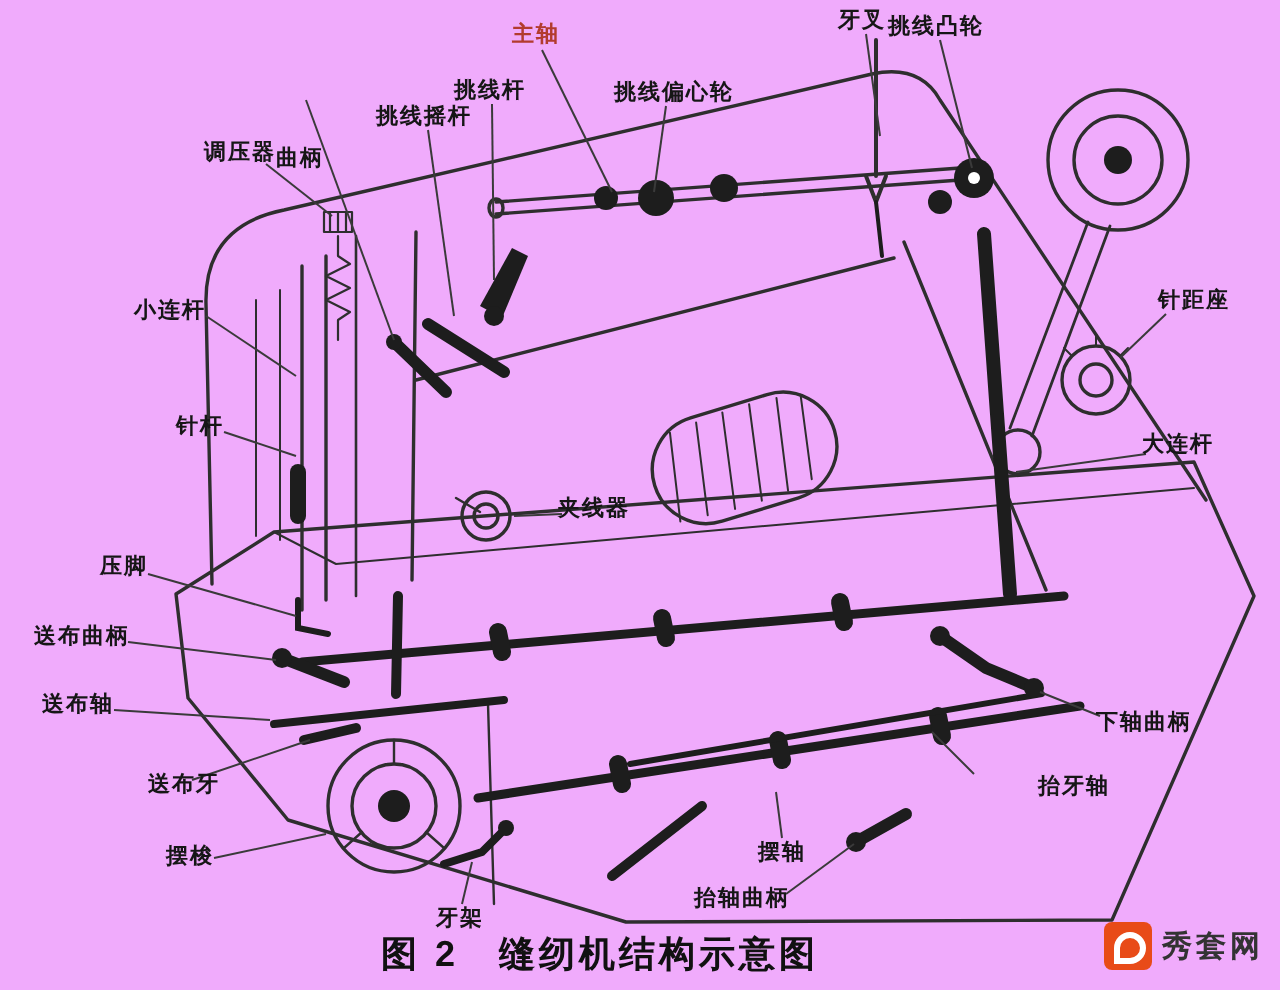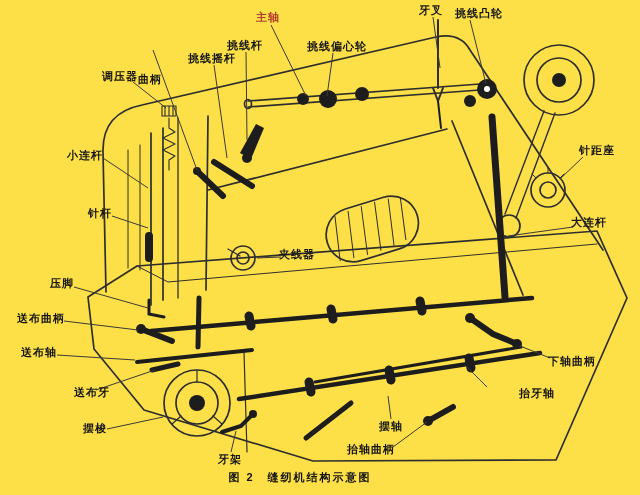--- a/index.html
+++ b/index.html
@@ -1,34 +1,34 @@
 <!DOCTYPE html>
 <html><head>
 <meta charset="utf-8">
 <style>
   html,body{margin:0;padding:0;background:#ffffff;}
   body{font-family:"Liberation Sans", sans-serif;}
-  #stage{position:relative;width:640px;height:495px;background:#fde047;overflow:hidden;}
+  #stage{position:relative;width:640px;height:495px;background:#f0abfc;overflow:hidden;}
   svg.art{position:absolute;left:0;top:0;}
   #leaders{position:absolute;left:0;top:0;pointer-events:none;}
   #labels-layer{position:absolute;left:0;top:0;width:640px;height:495px;pointer-events:none;}
   .part-label{
     position:absolute;
     transform:translate(-50%,-50%);
     font-size:11px;
     font-weight:600;
     color:#161616;
     white-space:nowrap;
     letter-spacing:1px;
   }
   .caption{
     position:absolute;
     left:300px;top:477px;
     transform:translate(-50%,-50%);
-    font-size:11px;
+    font-size:18px;
     font-weight:700;
     color:#111;
     letter-spacing:2px;
     white-space:nowrap;
   }
   .watermark{
     position:absolute;
     right:8px;bottom:10px;
     display:flex;align-items:center;gap:5px;
   }
@@ -155,21 +155,21 @@
       <line x1="487" y1="387" x2="466" y2="366" stroke="#3a3a3a" stroke-width="1"></line>
       <line x1="107" y1="429" x2="163" y2="417" stroke="#3a3a3a" stroke-width="1"></line>
       <line x1="391" y1="419" x2="388" y2="396" stroke="#3a3a3a" stroke-width="1"></line>
       <line x1="393" y1="447" x2="427" y2="422" stroke="#3a3a3a" stroke-width="1"></line>
       <line x1="231" y1="452" x2="236" y2="431" stroke="#3a3a3a" stroke-width="1"></line>
     </svg>
 
   <div id="labels-layer">
       <div class="part-label" style="left: 268px; top: 17px; color: rgb(178, 59, 46);">主轴</div>
       <div class="part-label" style="left: 431px; top: 10px;">牙叉</div>
-      <div class="part-label" style="left: 479px; top: 13px;">挑线凸轮</div>
+      <div class="part-label" style="left: 468px; top: 13px;">挑线凸轮</div>
       <div class="part-label" style="left: 150px; top: 43px; margin-top: 36px;">曲柄</div>
       <div class="part-label" style="left: 245px; top: 45px;">挑线杆</div>
       <div class="part-label" style="left: 337px; top: 46px;">挑线偏心轮</div>
       <div class="part-label" style="left: 212px; top: 58px;">挑线摇杆</div>
       <div class="part-label" style="left: 120px; top: 76px;">调压器</div>
       <div class="part-label" style="left: 85px; top: 155px;">小连杆</div>
       <div class="part-label" style="left: 597px; top: 150px;">针距座</div>
       <div class="part-label" style="left: 100px; top: 213px;">针杆</div>
       <div class="part-label" style="left: 589px; top: 222px;">大连杆</div>
       <div class="part-label" style="left: 297px; top: 254px;">夹线器</div>
@@ -180,14 +180,18 @@
       <div class="part-label" style="left: 92px; top: 392px;">送布牙</div>
       <div class="part-label" style="left: 497px; top: 393px; margin-left: 40px;">抬牙轴</div>
       <div class="part-label" style="left: 95px; top: 428px;">摆梭</div>
       <div class="part-label" style="left: 391px; top: 426px;">摆轴</div>
       <div class="part-label" style="left: 371px; top: 449px;">抬轴曲柄</div>
       <div class="part-label" style="left: 230px; top: 459px;">牙架</div>
     </div>
 
   <div class="caption">图 2　缝纫机结构示意图</div>
 
+  <div class="watermark">
+    <span class="wm-logo" style="background: rgb(232, 75, 24);"></span>
+    <span class="wm-text">秀套网</span>
+  </div>
 
 </div>
 
 </body></html>

